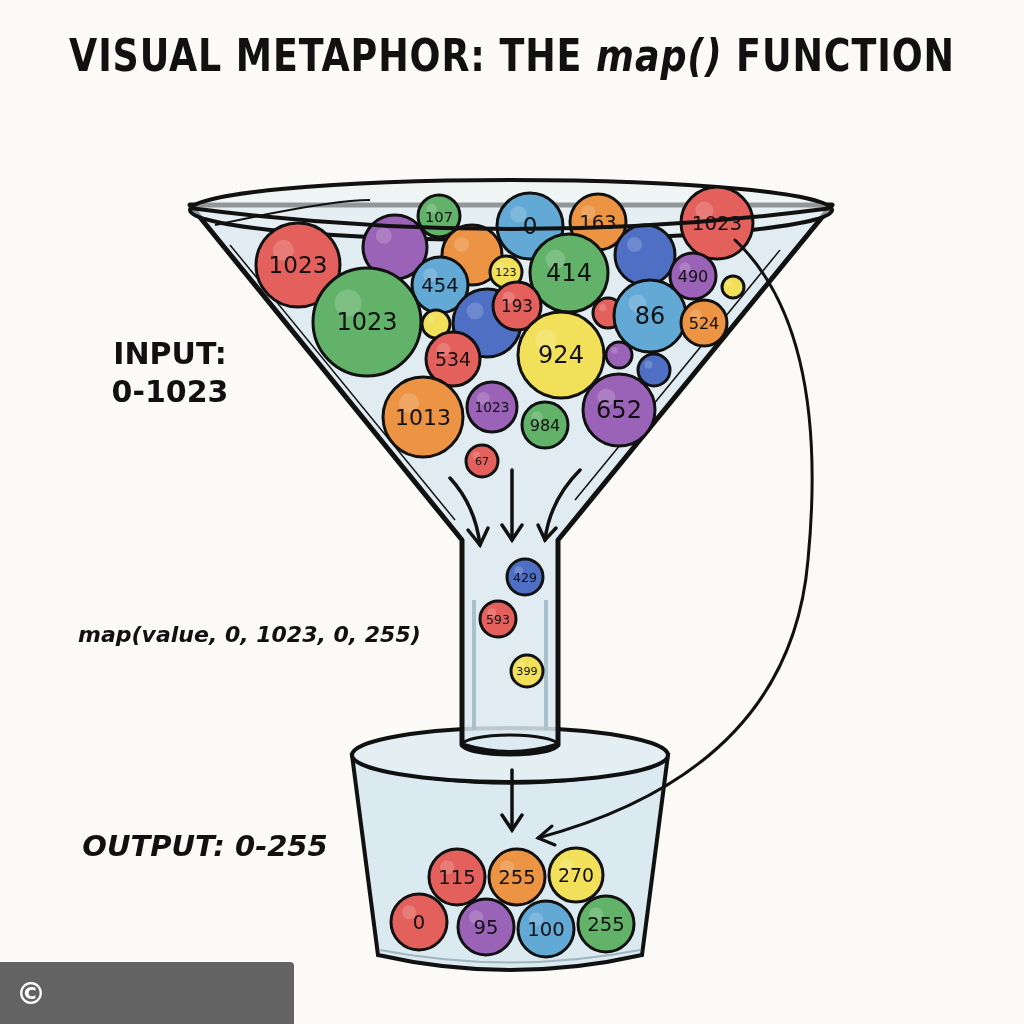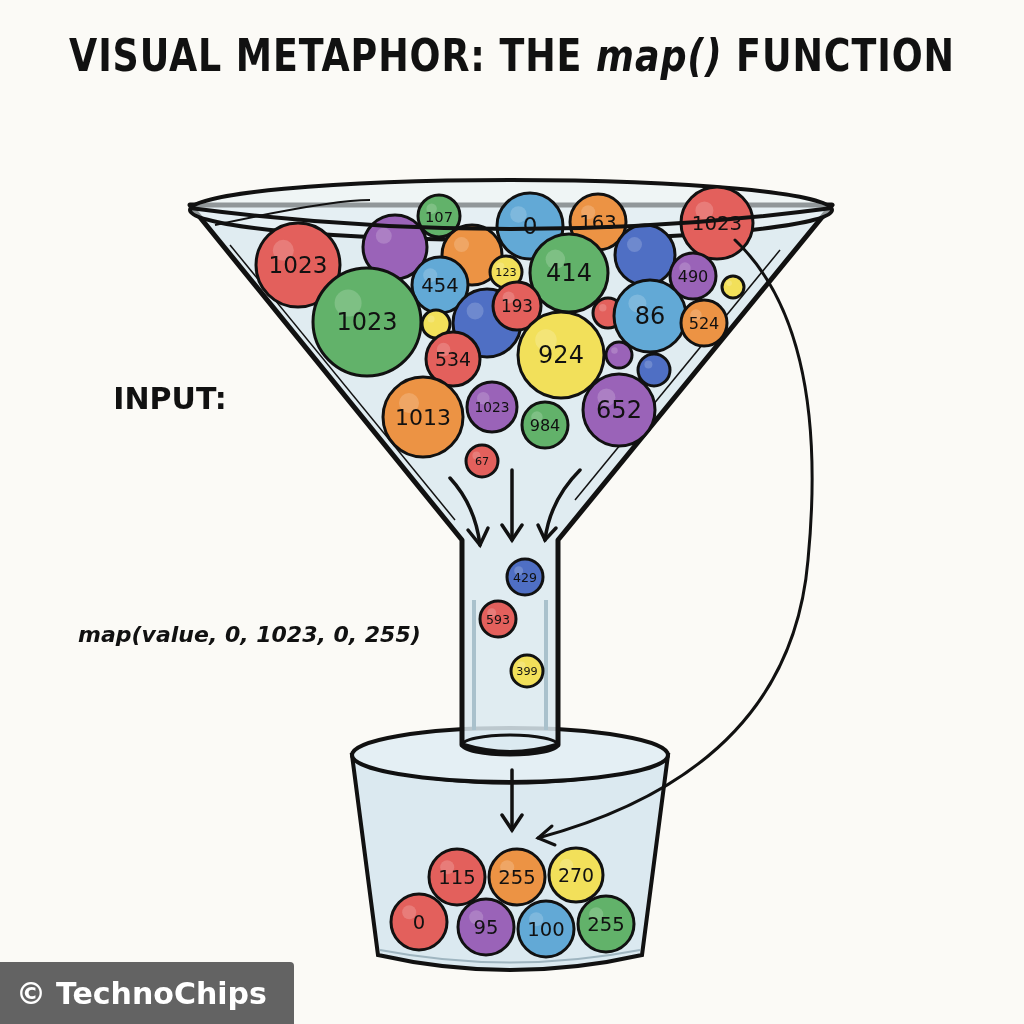--- a/index.html
+++ b/index.html
@@ -15,21 +15,21 @@
       letter-spacing: 1px; color: #111;
       font-family: "DejaVu Sans Condensed", "DejaVu Sans", sans-serif;
       transform: scaleX(0.92);
     }
     .title .fn { font-style: italic; text-transform: none; }
     svg.scene { position: absolute; left: 0; top: 0; }
     .label {
       position: absolute; color: #111; font-weight: bold;
       font-family: "DejaVu Sans", sans-serif; text-align: center;
     }
-    .input-label { left: 50px; top: 335px; width: 240px; font-size: 30px; line-height: 38px; margin-top: 45px; }
+    .input-label { left: 50px; top: 335px; width: 240px; font-size: 30px; line-height: 38px; }
     .map-label { left: 78px; top: 622px; font-size: 22px; font-style: italic; text-align: left; }
     .output-label { left: 70px; top: 827px; width: 270px; font-size: 29px; line-height: 38px; font-style: italic; }
     .watermark {
       position: absolute; left: 0; top: 962px; width: 294px; height: 62px;
       background: #636363; border-radius: 0 4px 0 0;
       color: #fff; font-weight: bold; font-size: 30px;
       display: flex; align-items: center; padding-left: 16px; box-sizing: border-box;
       font-family: "DejaVu Sans", sans-serif;
     }
     .ball-text { font-family: "DejaVu Sans", sans-serif; fill: #111; text-anchor: middle; dominant-baseline: central; }
@@ -269,23 +269,24 @@
   </g>
 
   <g fill="none" stroke="#111" stroke-width="3" stroke-linecap="round">
     <path d="M735 240 Q830 330 808 560 Q790 770 538 838"></path>
     <path d="M552 826 L538 838 L555 845"></path>
   </g>
 </svg>
 
 <div class="label input-label">
   <div>INPUT:</div>
+  <div>0-1023</div>
 </div>
 
 <div class="label map-label">map(value, 0, 1023, 0, 255)</div>
 
 <div class="label output-label">
+  <div>OUTPUT: 0-255</div>
 </div>
 
 <div class="watermark">
   <span style="margin-right:10px;">©</span>
-  <span>TechnoChips</span>
 </div>
 
 </body></html>

